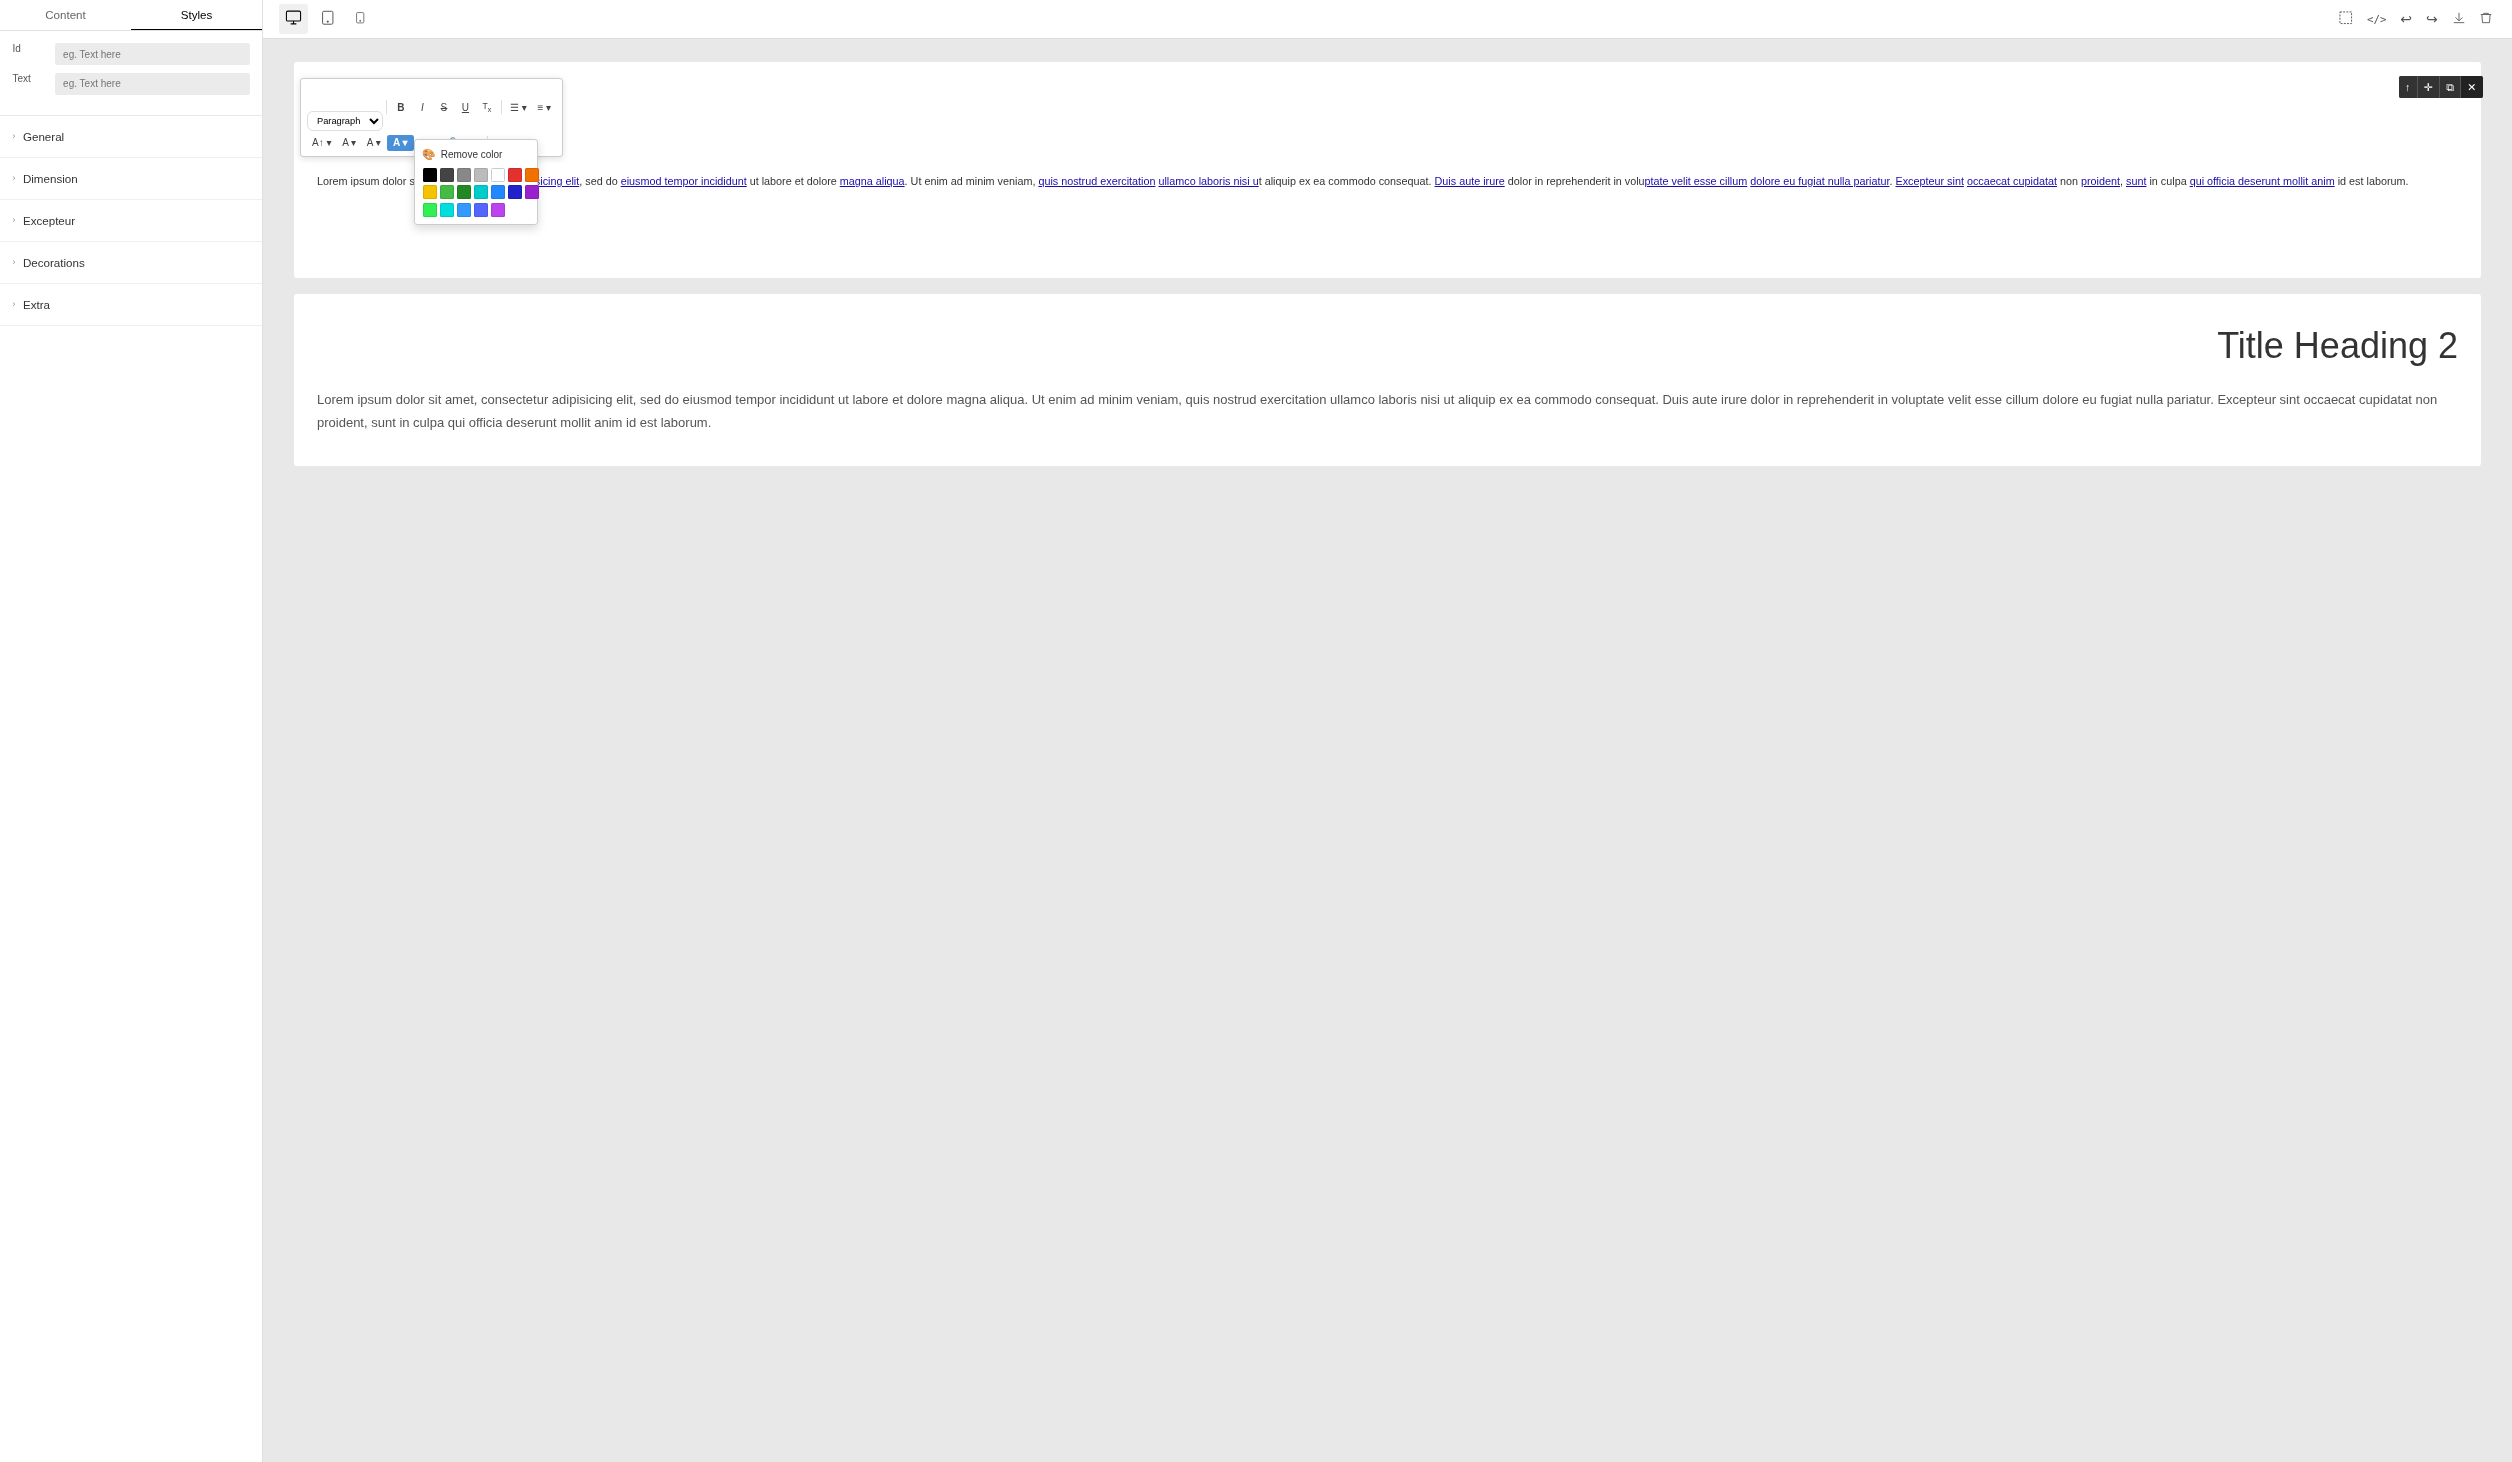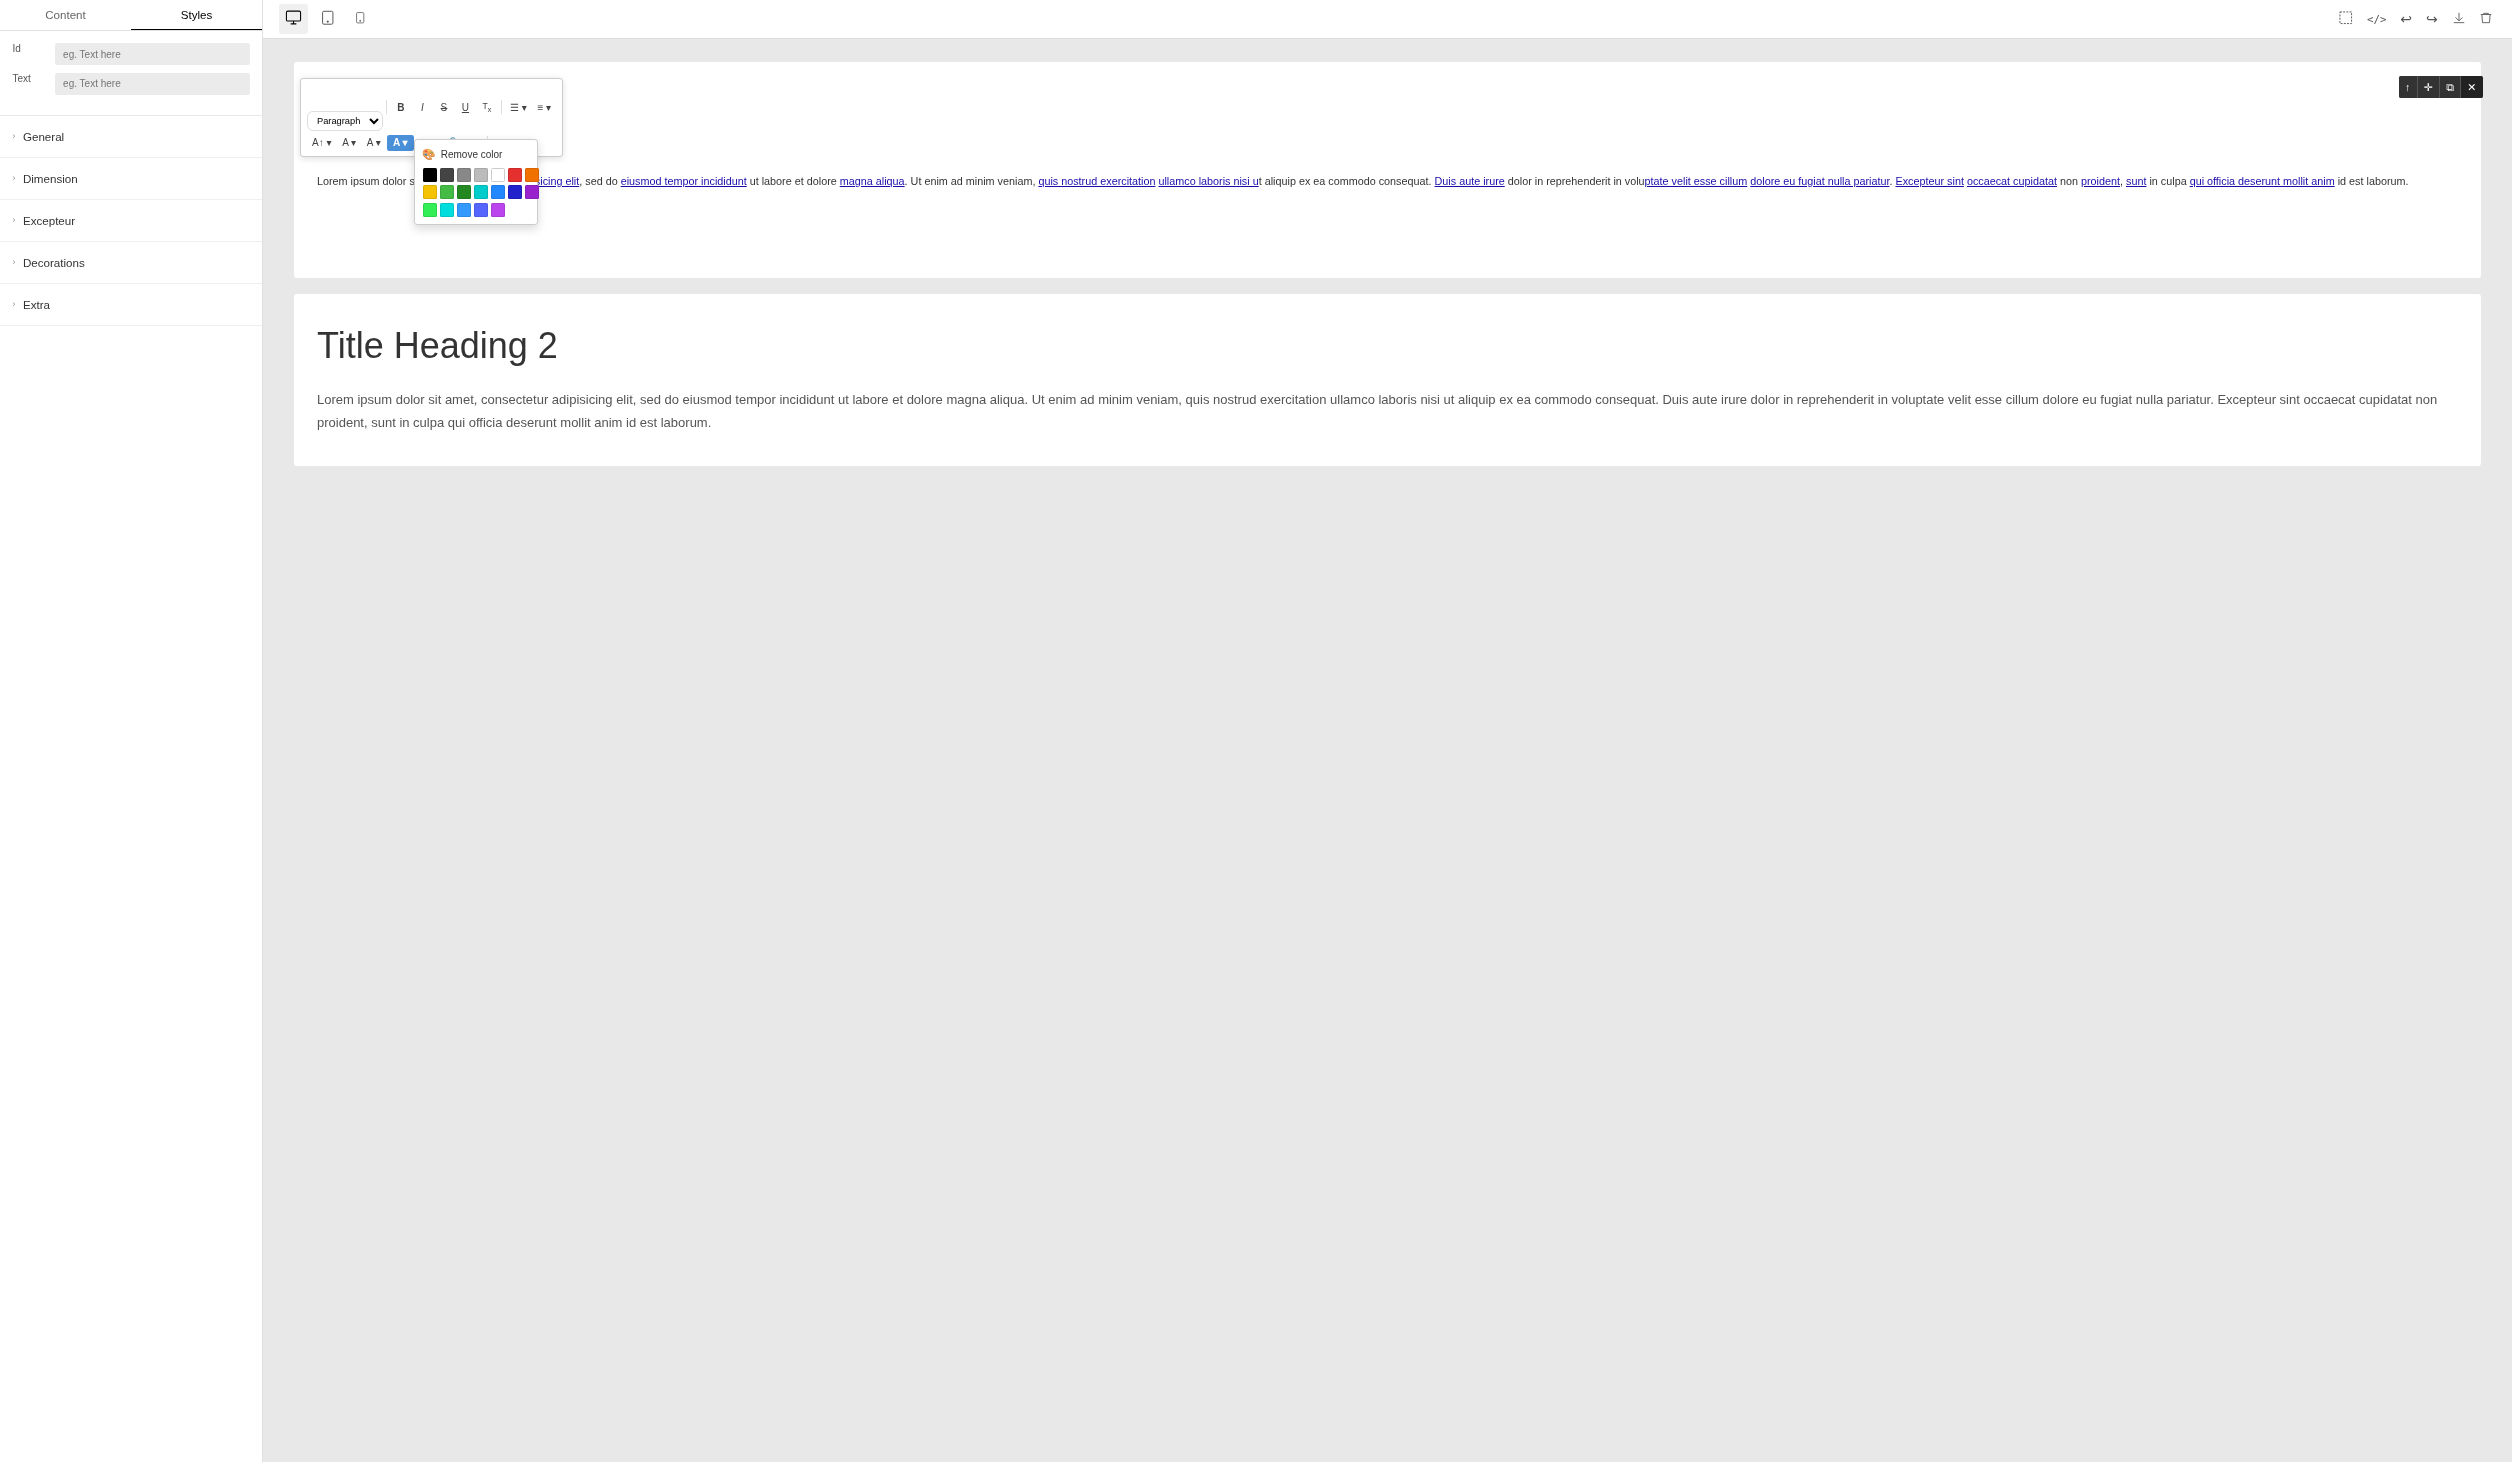--- a/index.html
+++ b/index.html
@@ -323,20 +323,21 @@
       background: #fff;
       border-radius: 3.1px;
       padding: 31px 23px;
     }
 
     .heading-block h2 {
       font-size: 36px;
       font-weight: 400;
       color: #333;
       margin-bottom: 21.6px;
+      text-align: right;
     }
 
     .heading-block p {
       font-size: 13px;
       line-height: 1.8;
       color: #555;
     }
   </style>
 </head>
 <body>

